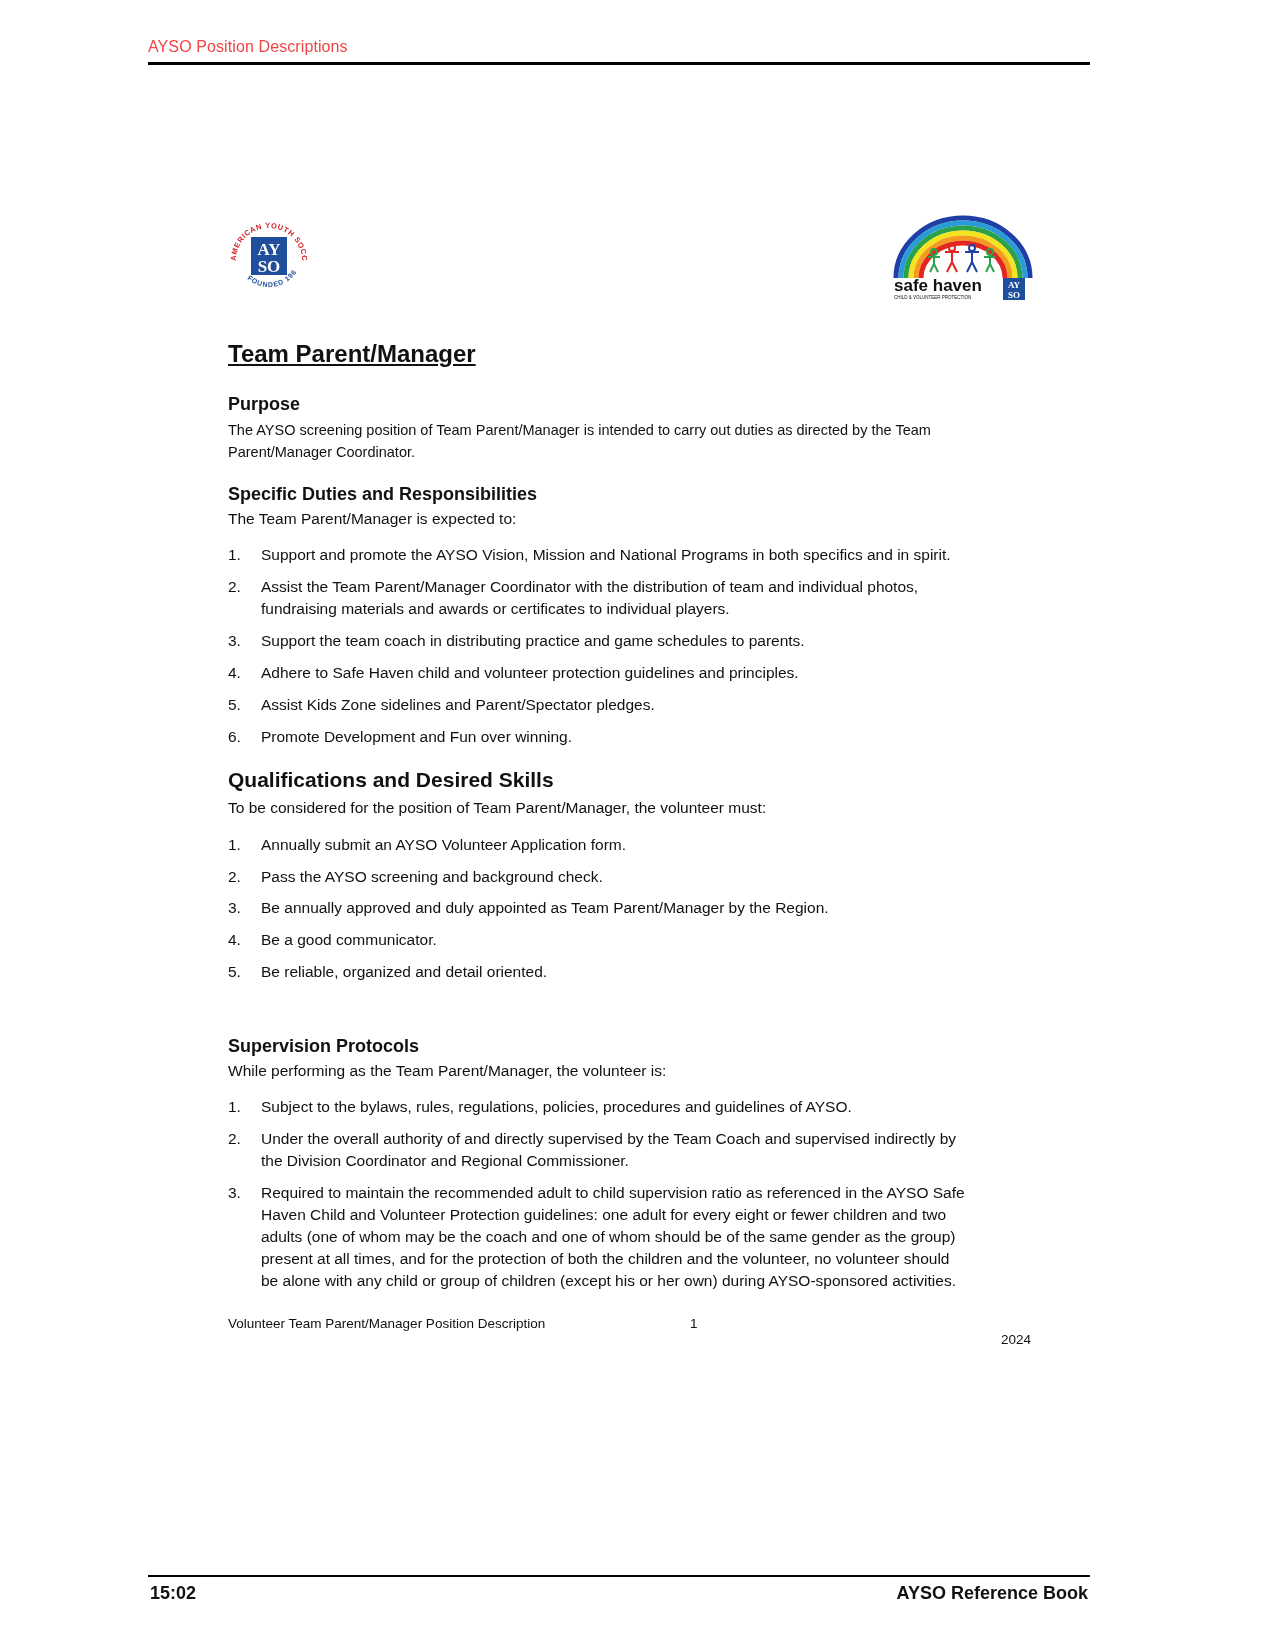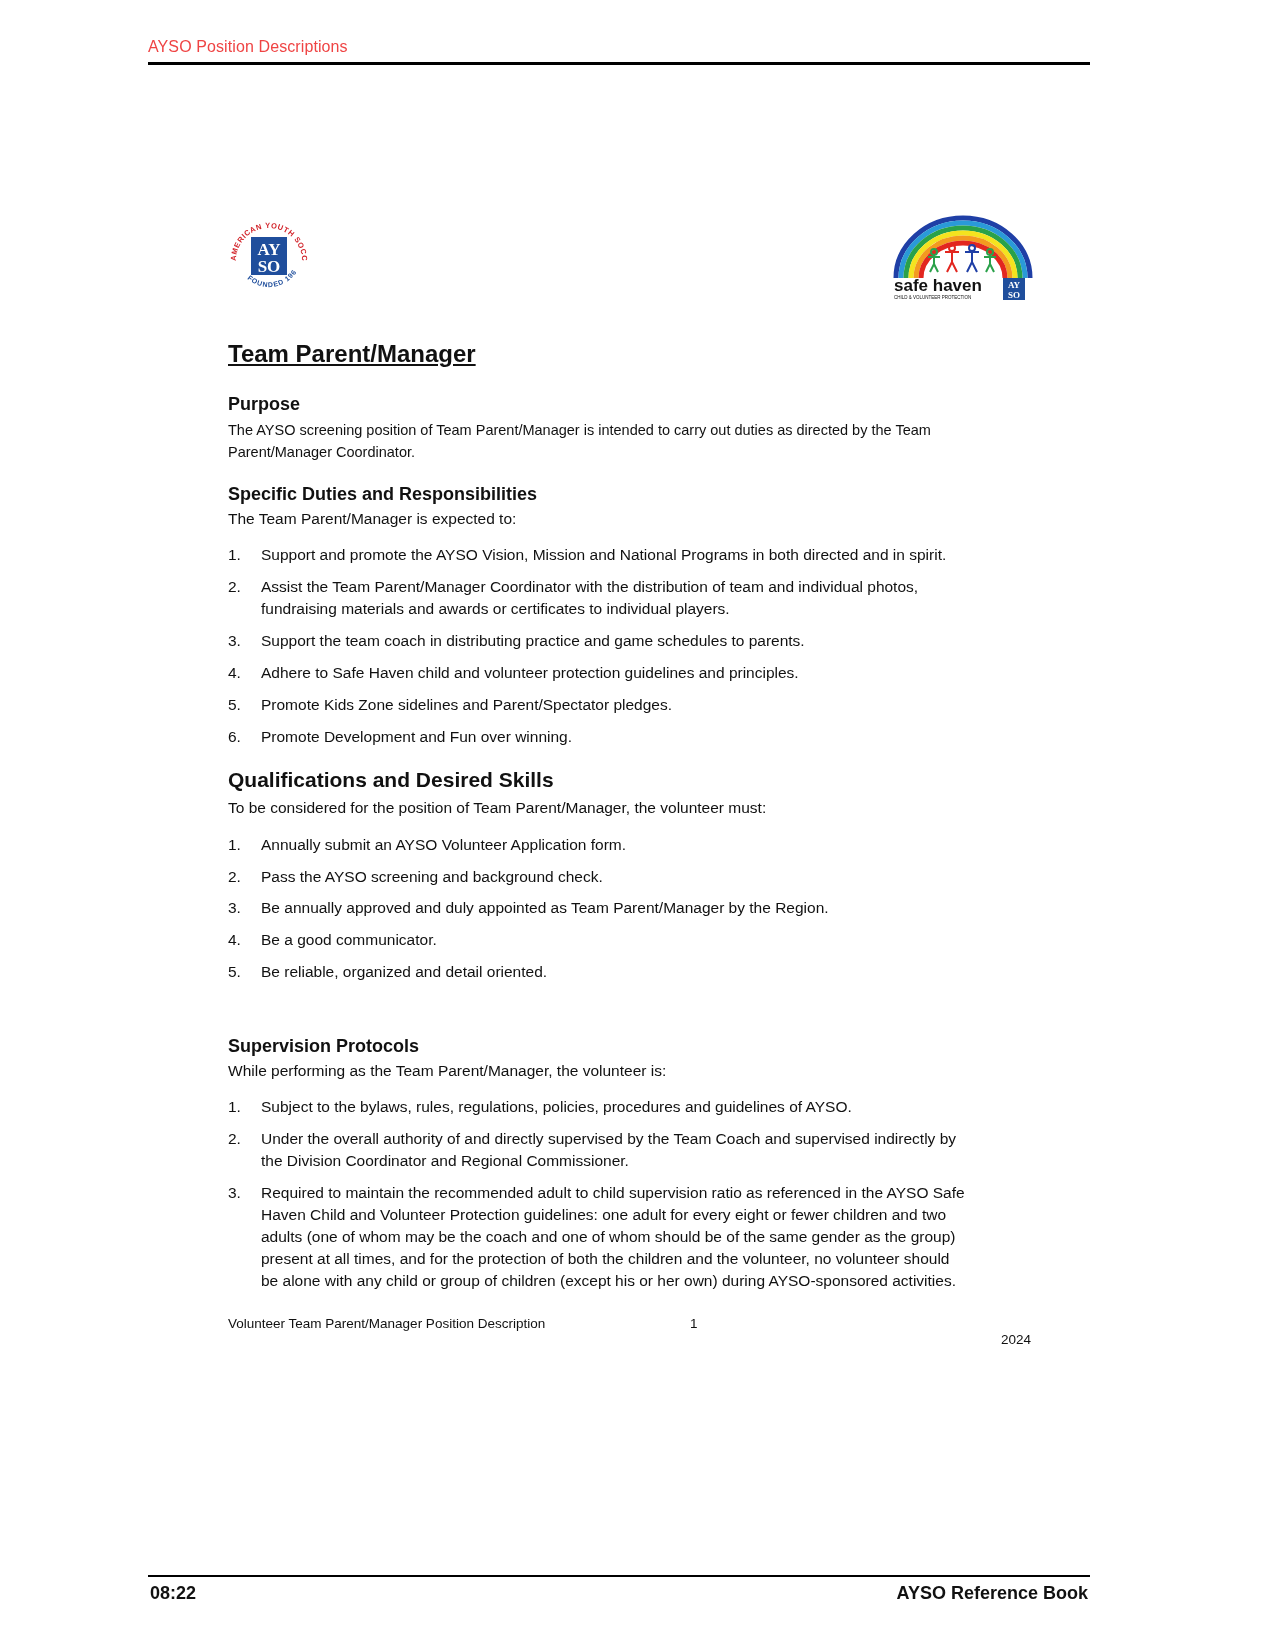--- a/index.html
+++ b/index.html
@@ -99,21 +99,21 @@
   <div>The AYSO screening position of Team Parent/Manager is intended to carry out duties as directed by the Team</div>
   <div>Parent/Manager Coordinator.</div>
 </div>
 
 <div class="h2" style="top:484px;">Specific Duties and Responsibilities</div>
 <div class="intro" style="top:510px;">The Team Parent/Manager is expected to:</div>
 
 <div class="li" style="top:544px;">
   <span class="num">1.</span>
   <div class="txt">
-      <div>Support and promote the AYSO Vision, Mission and National Programs in both directed and in spirit.</div>
+      <div>Support and promote the AYSO Vision, Mission and National Programs in both specifics and in spirit.</div>
     </div>
 </div>
 <div class="li" style="top:576px;">
   <span class="num">2.</span>
   <div class="txt">
       <div>Assist the Team Parent/Manager Coordinator with the distribution of team and individual photos,</div>
       <div>fundraising materials and awards or certificates to individual players.</div>
     </div>
 </div>
 <div class="li" style="top:630px;">
@@ -124,21 +124,21 @@
 </div>
 <div class="li" style="top:662px;">
   <span class="num">4.</span>
   <div class="txt">
       <div>Adhere to Safe Haven child and volunteer protection guidelines and principles.</div>
     </div>
 </div>
 <div class="li" style="top:694px;">
   <span class="num">5.</span>
   <div class="txt">
-      <div>Promote Kids Zone sidelines and Parent/Spectator pledges.</div>
+      <div>Assist Kids Zone sidelines and Parent/Spectator pledges.</div>
     </div>
 </div>
 <div class="li" style="top:726px;">
   <span class="num">6.</span>
   <div class="txt">
       <div>Promote Development and Fun over winning.</div>
     </div>
 </div>
 
 <div class="h2 big" style="top:768px;">Qualifications and Desired Skills</div>
@@ -203,15 +203,15 @@
 </div>
 
 <div class="doc-footer">
   <span class="l">Volunteer Team Parent/Manager Position Description</span>
   <span class="c">1</span>
   <span class="r">2024</span>
 </div>
 
 <div class="book-footer">
   <div class="rule"></div>
-  <span class="l">08:22</span>
+  <span class="l">15:02</span>
   <span class="r">AYSO Reference Book</span>
 </div>
 
 </body></html>

